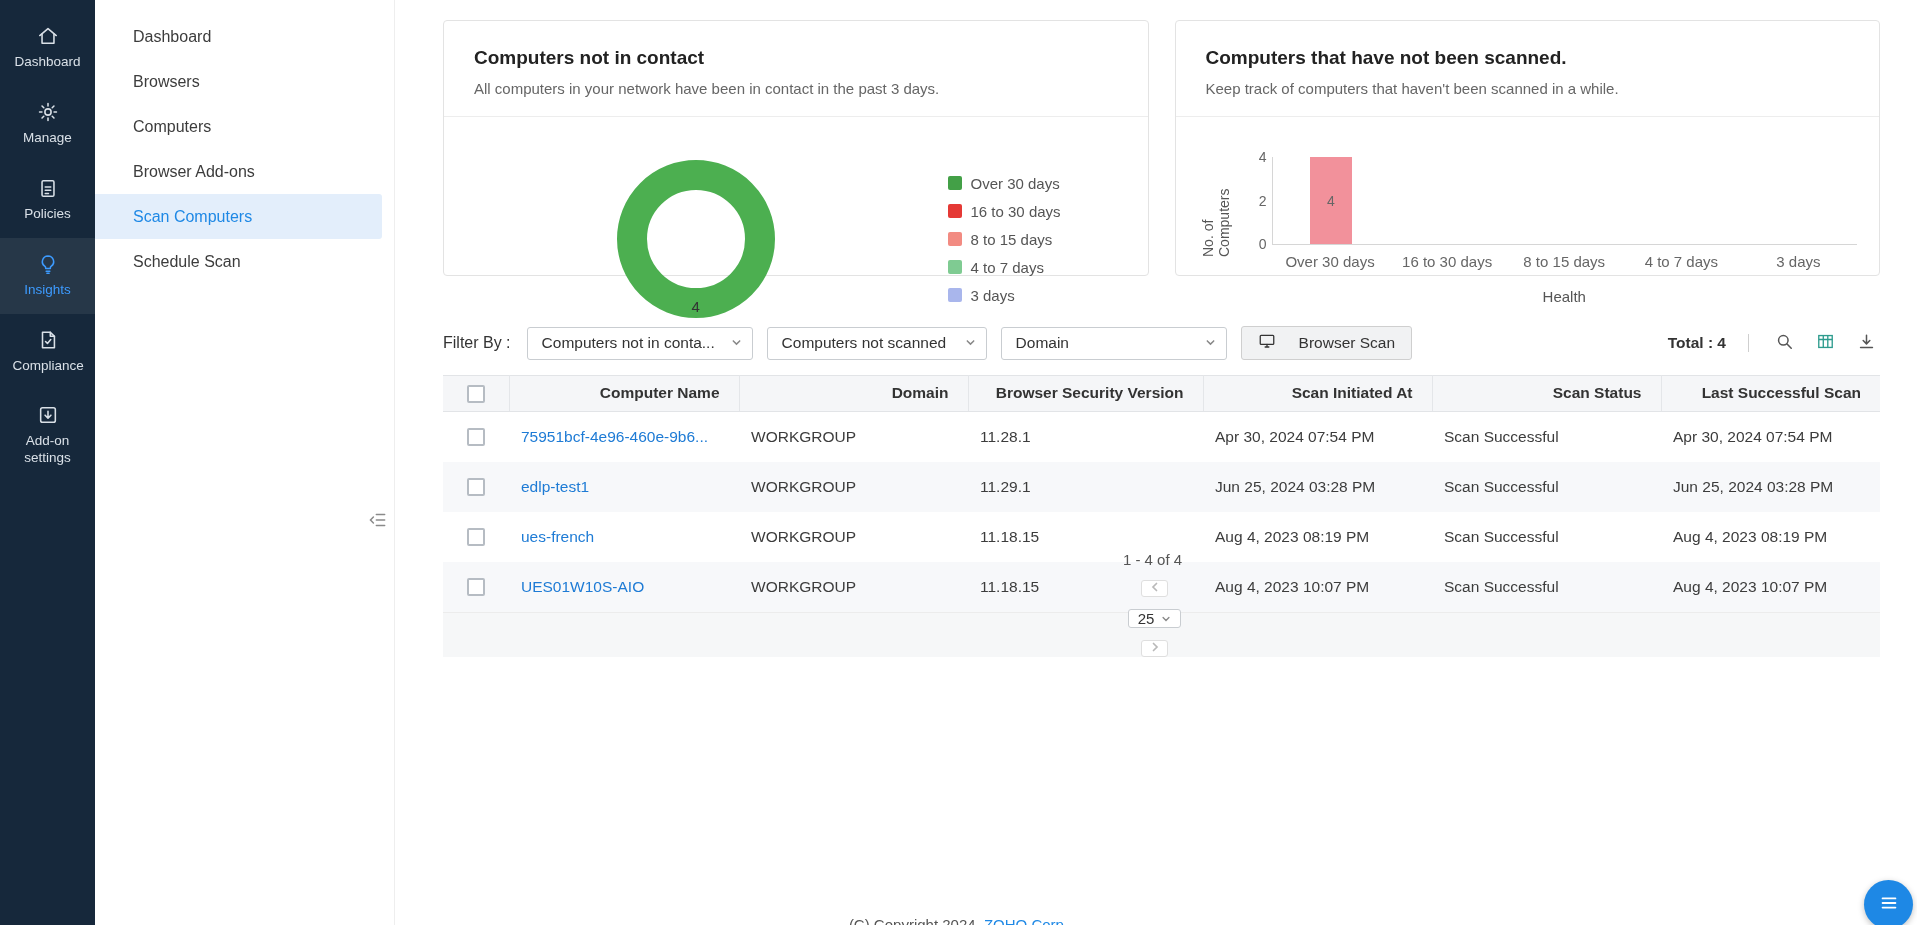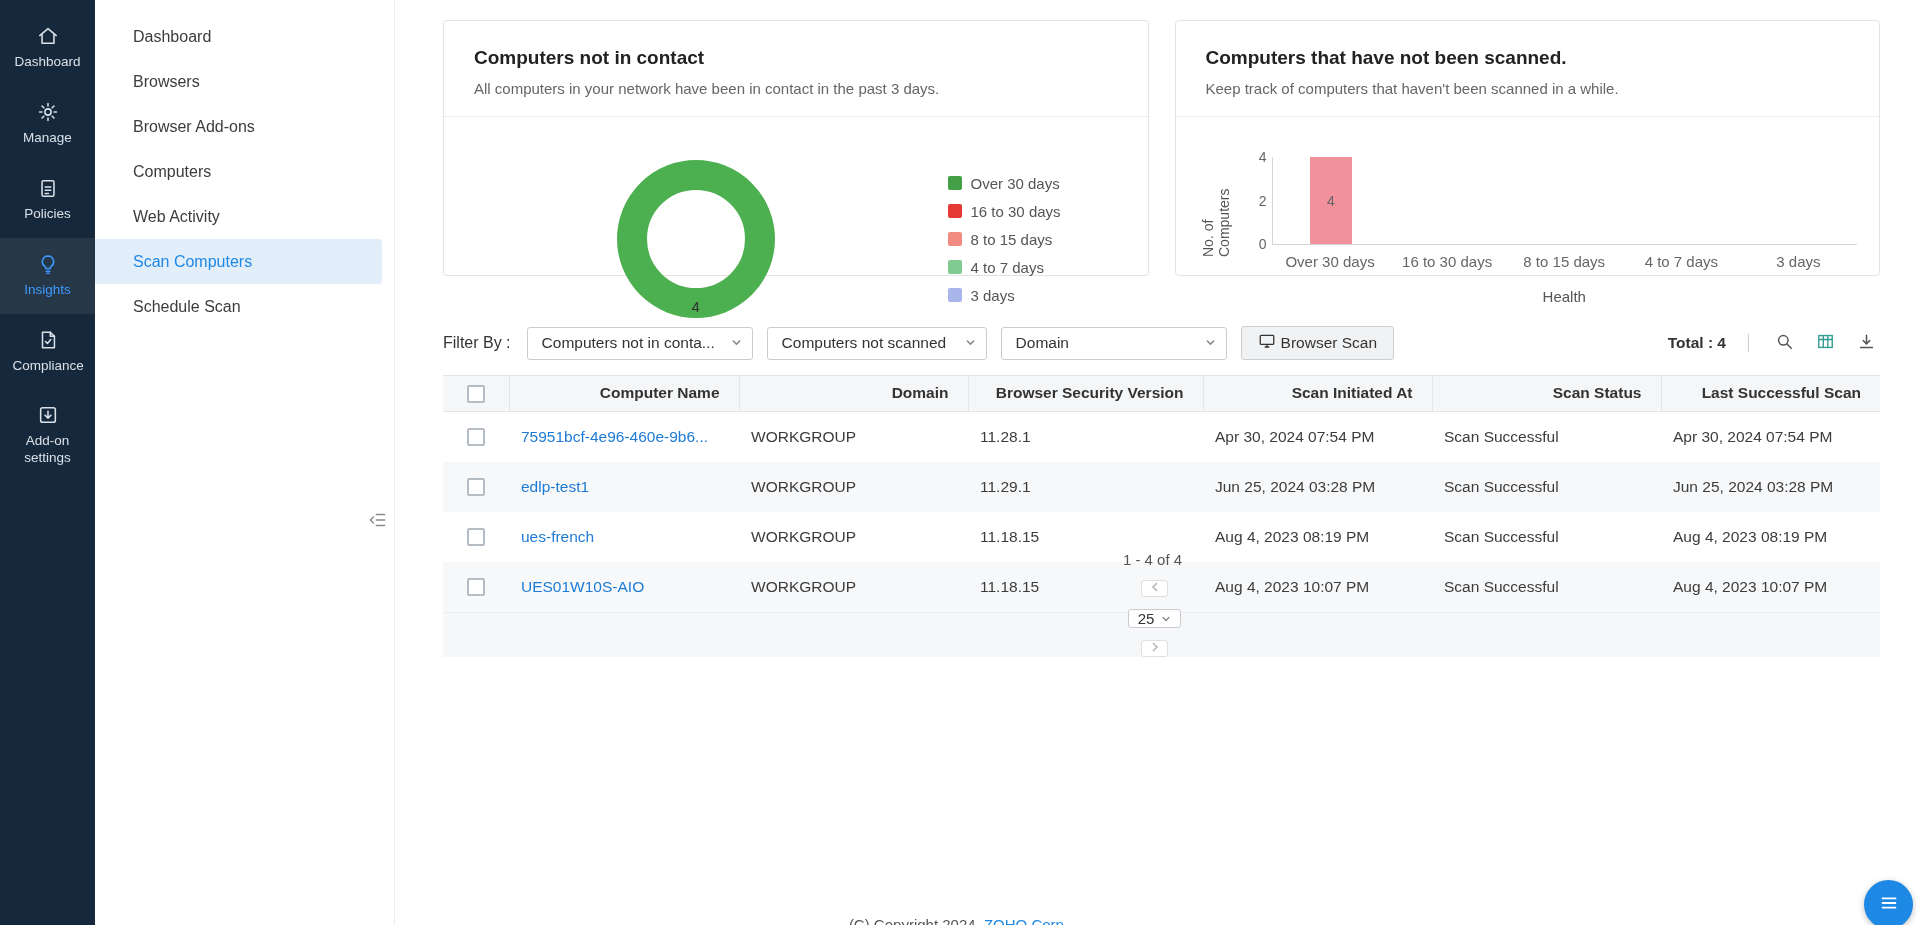--- a/index.html
+++ b/index.html
@@ -67,21 +67,21 @@
   
   .filter-row { display:flex; align-items:center; gap:14px; margin-bottom:15px; }
   .filter-label { font-size:16px; color:#333; margin-right:2px; }
   .dropdown { height:33px; border:1px solid #C9CDD1; border-radius:3px; background:#fff;
     display:flex; align-items:center; justify-content:space-between; padding:0 10px 0 14px;
     font-size:15.5px; color:#333; cursor:pointer; }
   .dropdown .dd-text { white-space:nowrap; overflow:hidden; text-overflow:ellipsis; }
   .dropdown svg { color:#888; flex-shrink:0; margin-left:8px; }
   .dd-1 { width:226px; } .dd-2 { width:220px; } .dd-3 { width:226px; }
   .scan-btn { height:34px; background:#F1F2F3; border:1px solid #CFCFCF; border-radius:3px;
-    display:flex; align-items:center; gap:5px; padding:0 16px; font-size:15.5px; color:#333;
+    display:flex; align-items:center; gap:23px; padding:0 16px; font-size:15.5px; color:#333;
     cursor:pointer; font-family:inherit; }
   .spacer { flex:1; }
   .total { font-size:15.5px; font-weight:700; color:#333; }
   .vsep { width:1px; height:18px; background:#CFCFCF; margin:0 8px; }
   .icon-btn { background:none; border:none; padding:4px; cursor:pointer; color:#555;
     display:flex; align-items:center; }
   .icon-btn.grid { color:#2E9C8E; }
 
   
   table { width:100%; border-collapse:collapse; table-layout:fixed; }
@@ -176,23 +176,22 @@
             <path d="M12 8v7M8.8 12.2 12 15.4l3.2-3.2"></path>
           </svg>
         </span>
       <span class="rail-label">Add-on settings</span>
     </div>
   </nav>
 
   <aside class="sidebar">
     <div class="side-item">Dashboard</div>
     <div class="side-item">Browsers</div>
+    <div class="side-item">Computers</div>
     <div class="side-item">Browser Add-ons</div>
-    <div class="side-item">Computers</div>
-    <div class="side-item">Web Activity</div>
     <div class="side-item selected">Scan Computers</div>
     <div class="side-item">Schedule Scan</div>
     <button class="collapse-btn">
       <span><svg viewBox="0 0 24 24" width="20" height="20" fill="none" stroke="currentColor" stroke-width="1.8" stroke-linecap="round">
             <path d="M10 5.5h10M10 12h10M10 18.5h10"></path>
             <path d="M6.5 8.5 3 12l3.5 3.5"></path>
           </svg></span>
     </button>
   </aside>
 

